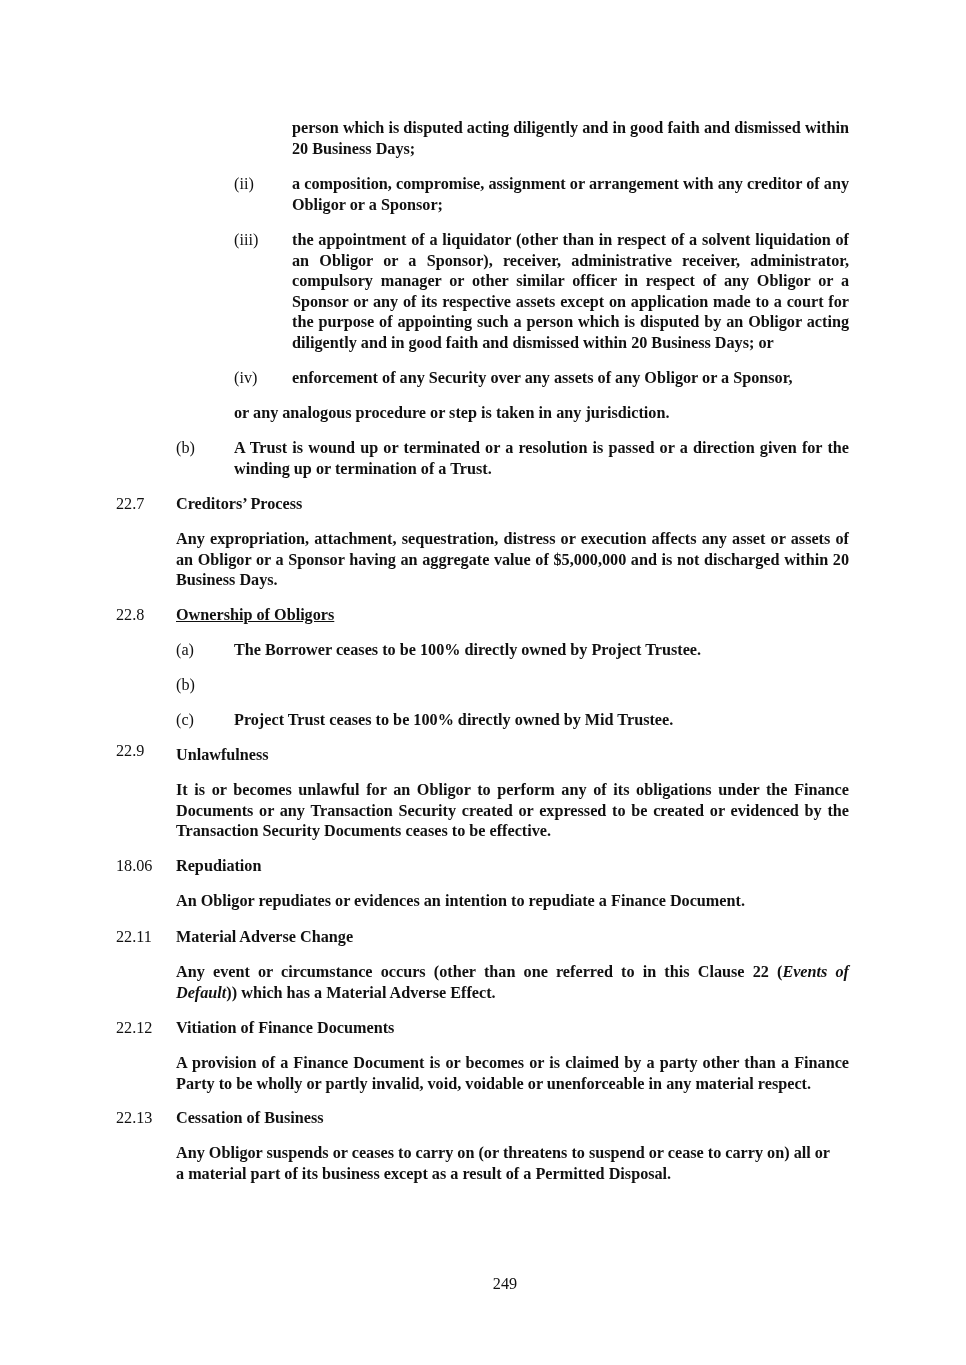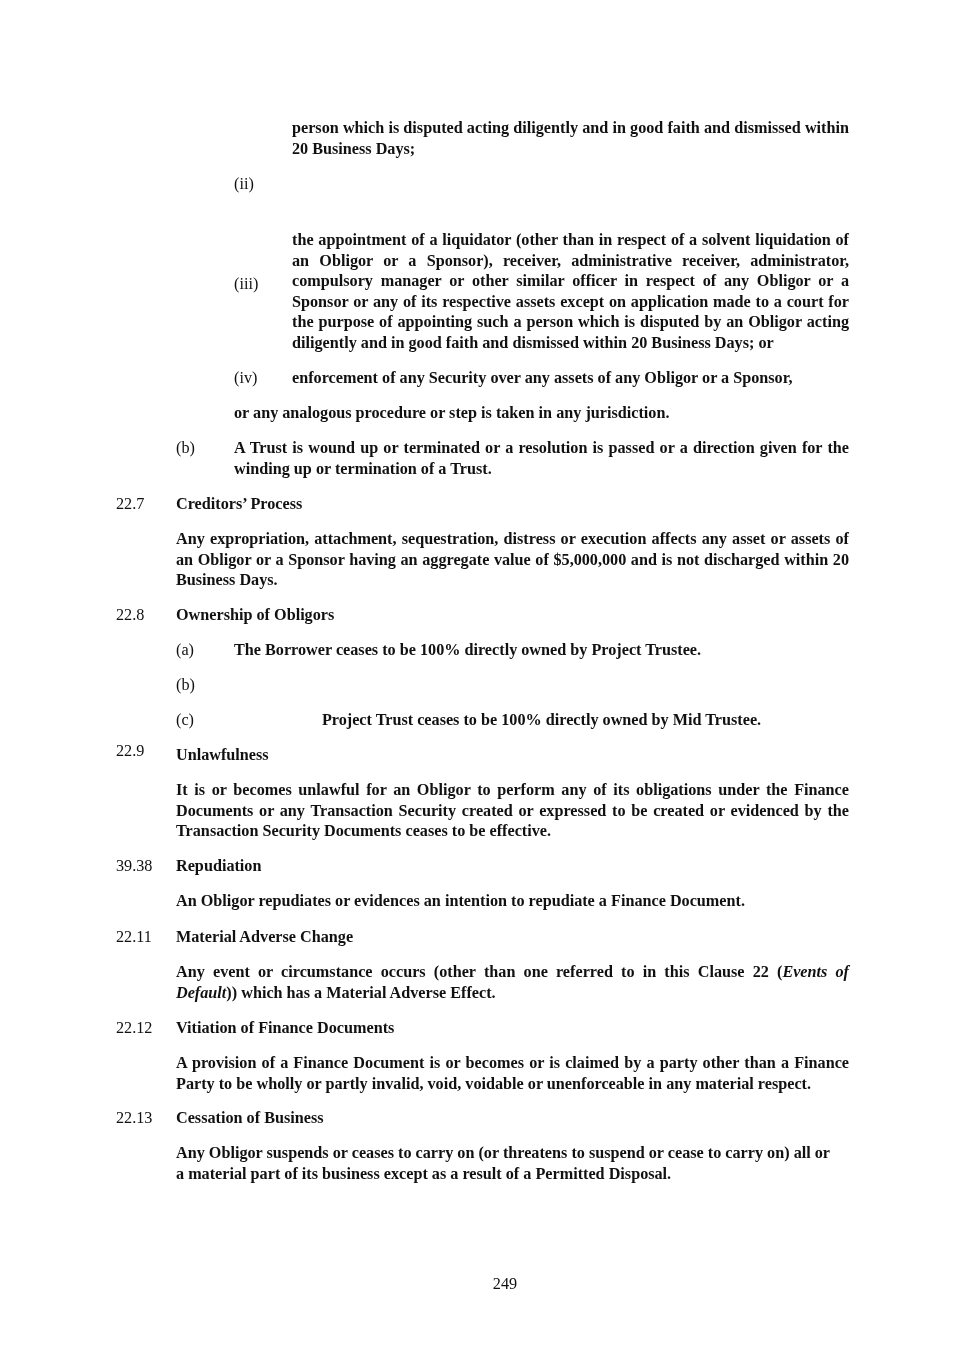--- a/index.html
+++ b/index.html
@@ -14,49 +14,50 @@
   i { font-style: italic; }
 </style>
 </head>
 <body>
 
 <div class="page">
 
   <div class="blk just" style="left:292px; top:118px; width:557px;">person which is disputed acting diligently and in good faith and dismissed within 20 Business Days;</div>
 
   <div class="lbl" style="left:234px; top:174px;">(ii)</div>
+  <div class="blk just" style="left:292px; top:174px; width:557px;">a composition, compromise, assignment or arrangement with any creditor of any Obligor or a Sponsor;</div>
 
-  <div class="lbl" style="left:234px; top:230px;margin-top:44px;">(iii)</div>
+  <div class="lbl" style="left:234px; top:230px;">(iii)</div>
   <div class="blk just" style="left:292px; top:230px; width:557px;">the appointment of a liquidator (other than in respect of a solvent liquidation of an Obligor or a Sponsor), receiver, administrative receiver, administrator, compulsory manager or other similar officer in respect of any Obligor or a Sponsor or any of its respective assets except on application made to a court for the purpose of appointing such a person which is disputed by an Obligor acting diligently and in good faith and dismissed within 20 Business Days; or</div>
 
   <div class="lbl" style="left:234px; top:368px;">(iv)</div>
   <div class="blk" style="left:234px; top:403px; width:615px;">or any analogous procedure or step is taken in any jurisdiction.</div>
 
   <div class="blk" style="left:292px; top:368px; width:557px;">enforcement of any Security over any assets of any Obligor or a Sponsor,</div>
 
   <div class="lbl" style="left:176px; top:438px;">(b)</div>
   <div class="blk just" style="left:234px; top:438px; width:615px;">A Trust is wound up or terminated or a resolution is passed or a direction given for the winding up or termination of a Trust.</div>
 
   <div class="num" style="top:494px;">22.7</div>
   <div class="head" style="top:494px;">Creditors’ Process</div>
   <div class="blk just" style="left:176px; top:529px; width:673px;">Any expropriation, attachment, sequestration, distress or execution affects any asset or assets of an Obligor or a Sponsor having an aggregate value of $5,000,000 and is not discharged within 20 Business Days.</div>
 
   <div class="num" style="top:605px;">22.8</div>
-  <div class="head" style="top:605px;">Ownership of Obligors</div>
+  <div class="head" style="top:605px;text-decoration:underline;">Ownership of Obligors</div>
   <div class="lbl" style="left:176px; top:640px;">(a)</div>
   <div class="blk" style="left:234px; top:640px; width:615px;">The Borrower ceases to be 100% directly owned by Project Trustee.</div>
   <div class="lbl" style="left:176px; top:675px;">(b)</div>
   <div class="lbl" style="left:176px; top:710px;">(c)</div>
-  <div class="blk" style="left:234px; top:710px; width:615px;text-align:center;">Project Trust ceases to be 100% directly owned by Mid Trustee.</div>
+  <div class="blk" style="left:234px; top:710px; width:615px;">Project Trust ceases to be 100% directly owned by Mid Trustee.</div>
 
   <div class="num" style="top:741px;">22.9</div>
   <div class="head" style="top:745px;">Unlawfulness</div>
   <div class="blk just" style="left:176px; top:780px; width:673px;">It is or becomes unlawful for an Obligor to perform any of its obligations under the Finance Documents or any Transaction Security created or expressed to be created or evidenced by the Transaction Security Documents ceases to be effective.</div>
 
-  <div class="num" style="top:856px;">39.38</div>
+  <div class="num" style="top:856px;">18.06</div>
   <div class="head" style="top:856px;">Repudiation</div>
   <div class="blk" style="left:176px; top:891px; width:673px;">An Obligor repudiates or evidences an intention to repudiate a Finance Document.</div>
 
   <div class="num" style="top:927px;">22.11</div>
   <div class="head" style="top:927px;">Material Adverse Change</div>
   <div class="blk just" style="left:176px; top:962px; width:673px;"><span>Any event or circumstance occurs (other than one referred to in this Clause 22 (</span><i>Events of Default</i><span>)) which has a Material Adverse Effect.</span></div>
 
   <div class="num" style="top:1018px;">22.12</div>
   <div class="head" style="top:1018px;">Vitiation of Finance Documents</div>
   <div class="blk just" style="left:176px; top:1053px; width:673px;">A provision of a Finance Document is or becomes or is claimed by a party other than a Finance Party to be wholly or partly invalid, void, voidable or unenforceable in any material respect.</div>

